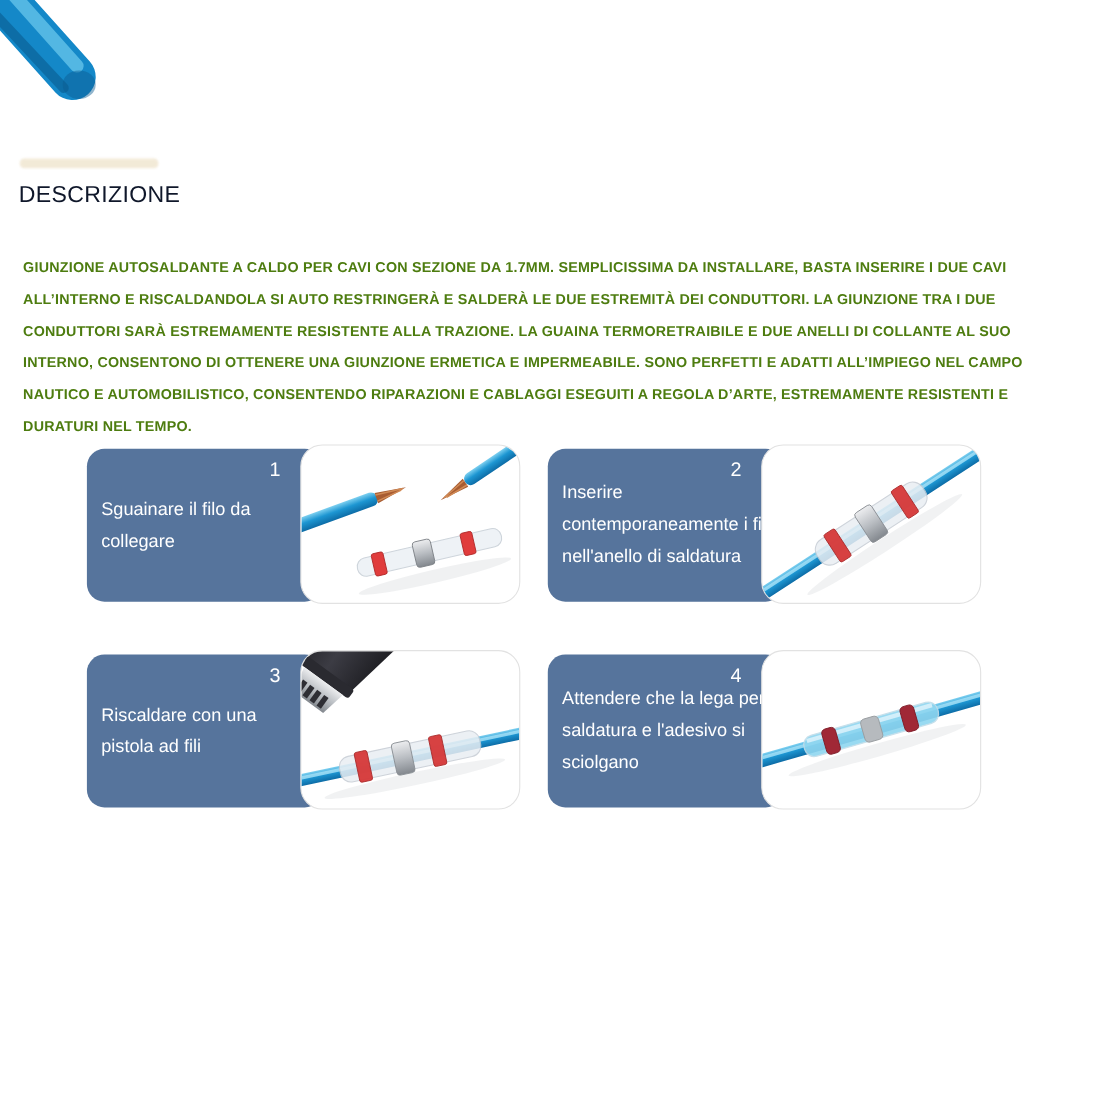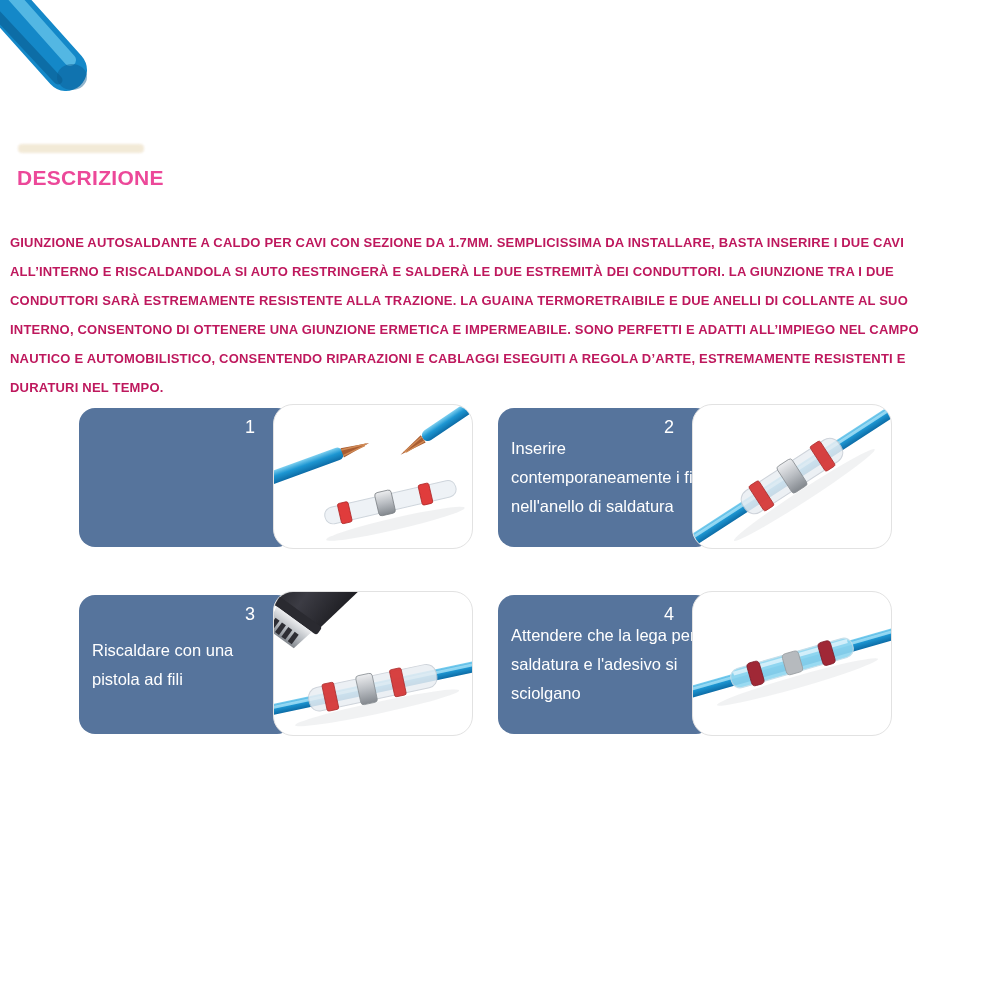--- a/index.html
+++ b/index.html
@@ -5,24 +5,24 @@
   html,body{margin:0;padding:0;}
   body{
     width:1000px;height:1000px;background:#ffffff;position:relative;overflow:hidden;
     font-family:"Liberation Sans","DejaVu Sans",sans-serif;
   }
   
   .corner-cable{position:absolute;left:0;top:0;width:135px;height:135px;}
   
   .ghost-bar{position:absolute;left:18px;top:144px;width:126px;height:9px;
     background:#e9d9b8;opacity:.55;filter:blur(1.2px);border-radius:4px;}
-  .page-title{position:absolute;left:17px;top:152px;font-size:21px;font-weight:bold;
-    color:#ec4899;letter-spacing:.3px;}
-  .description{position:absolute;left:10px;top:215px;width:946px;
-    font-size:13px;font-weight:bold;color:#be185d;line-height:29px;letter-spacing:.2px;}
+  .page-title{position:absolute;left:17px;top:152px;font-size:21px;font-weight:normal;
+    color:#0f172a;letter-spacing:.3px;}
+  .description{position:absolute;left:21px;top:215px;width:946px;
+    font-size:13px;font-weight:bold;color:#4d7c0f;line-height:29px;letter-spacing:.2px;}
   .card{position:absolute;width:415px;height:146px;}
   .card-blue{position:absolute;left:0;top:4px;width:214px;height:139px;
     background:#56749c;border-radius:16px;display:flex;align-items:center;}
   .card-label{padding:0 8px 0 13px;color:#ffffff;font-size:16.5px;line-height:29px;max-width:192px;}
   .card-number{position:absolute;left:160px;top:9px;width:22px;text-align:center;
     color:#ffffff;font-size:18px;font-weight:400;}
   .card-photo{position:absolute;left:194px;top:0;width:200px;height:145px;
     background:#ffffff;border:1px solid #e2e2e2;border-radius:20px;overflow:hidden;box-sizing:border-box;}
   .card-photo svg{display:block;width:198px;height:143px;}
   #card-1{left:79px;top:404px;}
@@ -41,20 +41,21 @@
 </svg>
 
 <div class="ghost-bar"></div>
 
 <h1 class="page-title">DESCRIZIONE</h1>
 
 <p class="description">GIUNZIONE AUTOSALDANTE A CALDO PER CAVI CON SEZIONE DA 1.7MM. SEMPLICISSIMA DA INSTALLARE, BASTA INSERIRE I DUE CAVI ALL’INTERNO E RISCALDANDOLA SI AUTO RESTRINGERÀ E SALDERÀ LE DUE ESTREMITÀ DEI CONDUTTORI. LA GIUNZIONE TRA I DUE CONDUTTORI SARÀ ESTREMAMENTE RESISTENTE ALLA TRAZIONE. LA GUAINA TERMORETRAIBILE E DUE ANELLI DI COLLANTE AL SUO INTERNO, CONSENTONO DI OTTENERE UNA GIUNZIONE ERMETICA E IMPERMEABILE. SONO PERFETTI E ADATTI ALL’IMPIEGO NEL CAMPO NAUTICO E AUTOMOBILISTICO, CONSENTENDO RIPARAZIONI E CABLAGGI ESEGUITI A REGOLA D’ARTE, ESTREMAMENTE RESISTENTI E DURATURI NEL TEMPO.</p>
 
 <div class="card" id="card-1">
   <div class="card-blue">
+    <span class="card-label">Sguainare il filo da collegare</span>
     <span class="card-number">1</span>
   </div>
   <div class="card-photo">
     <svg viewBox="0 0 200 145">
       <defs>
         <linearGradient id="p1w" x1="0" y1="0" x2="0" y2="1">
           <stop offset="0" stop-color="#7ed0f0"></stop>
             <stop offset="0.45" stop-color="#1d96d2"></stop>
             <stop offset="1" stop-color="#0d6ca6"></stop>
         </linearGradient>

